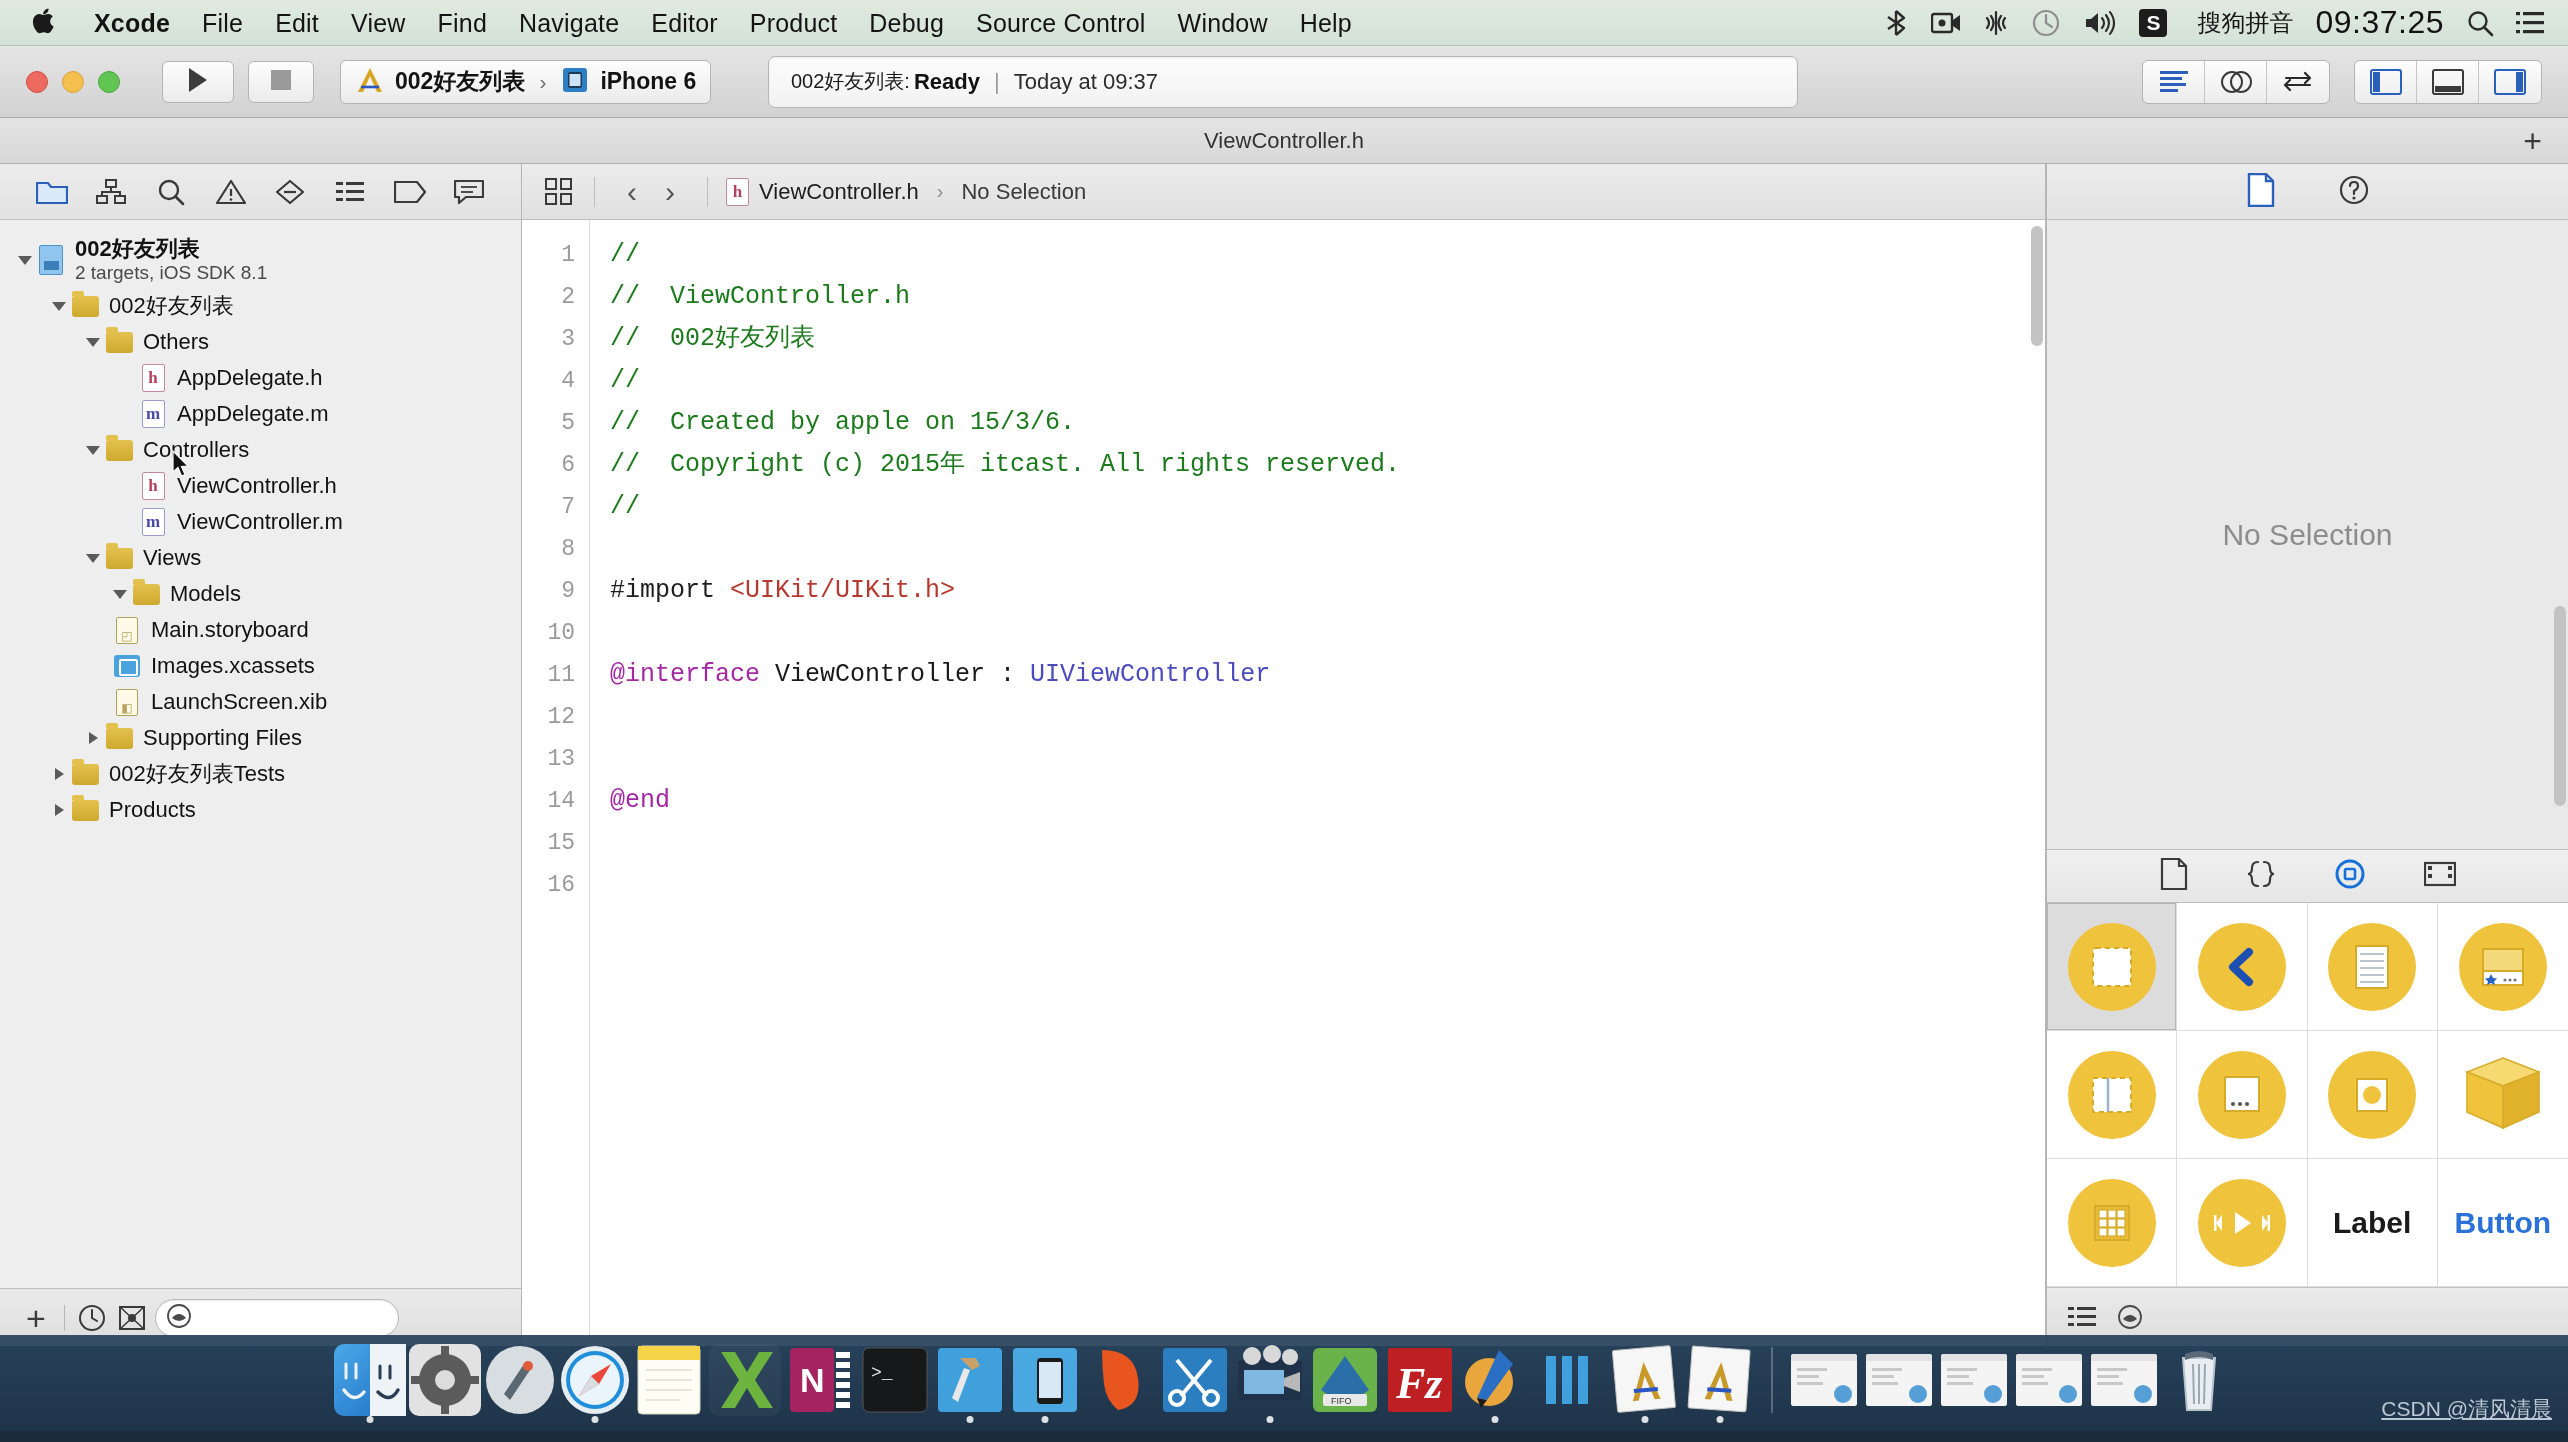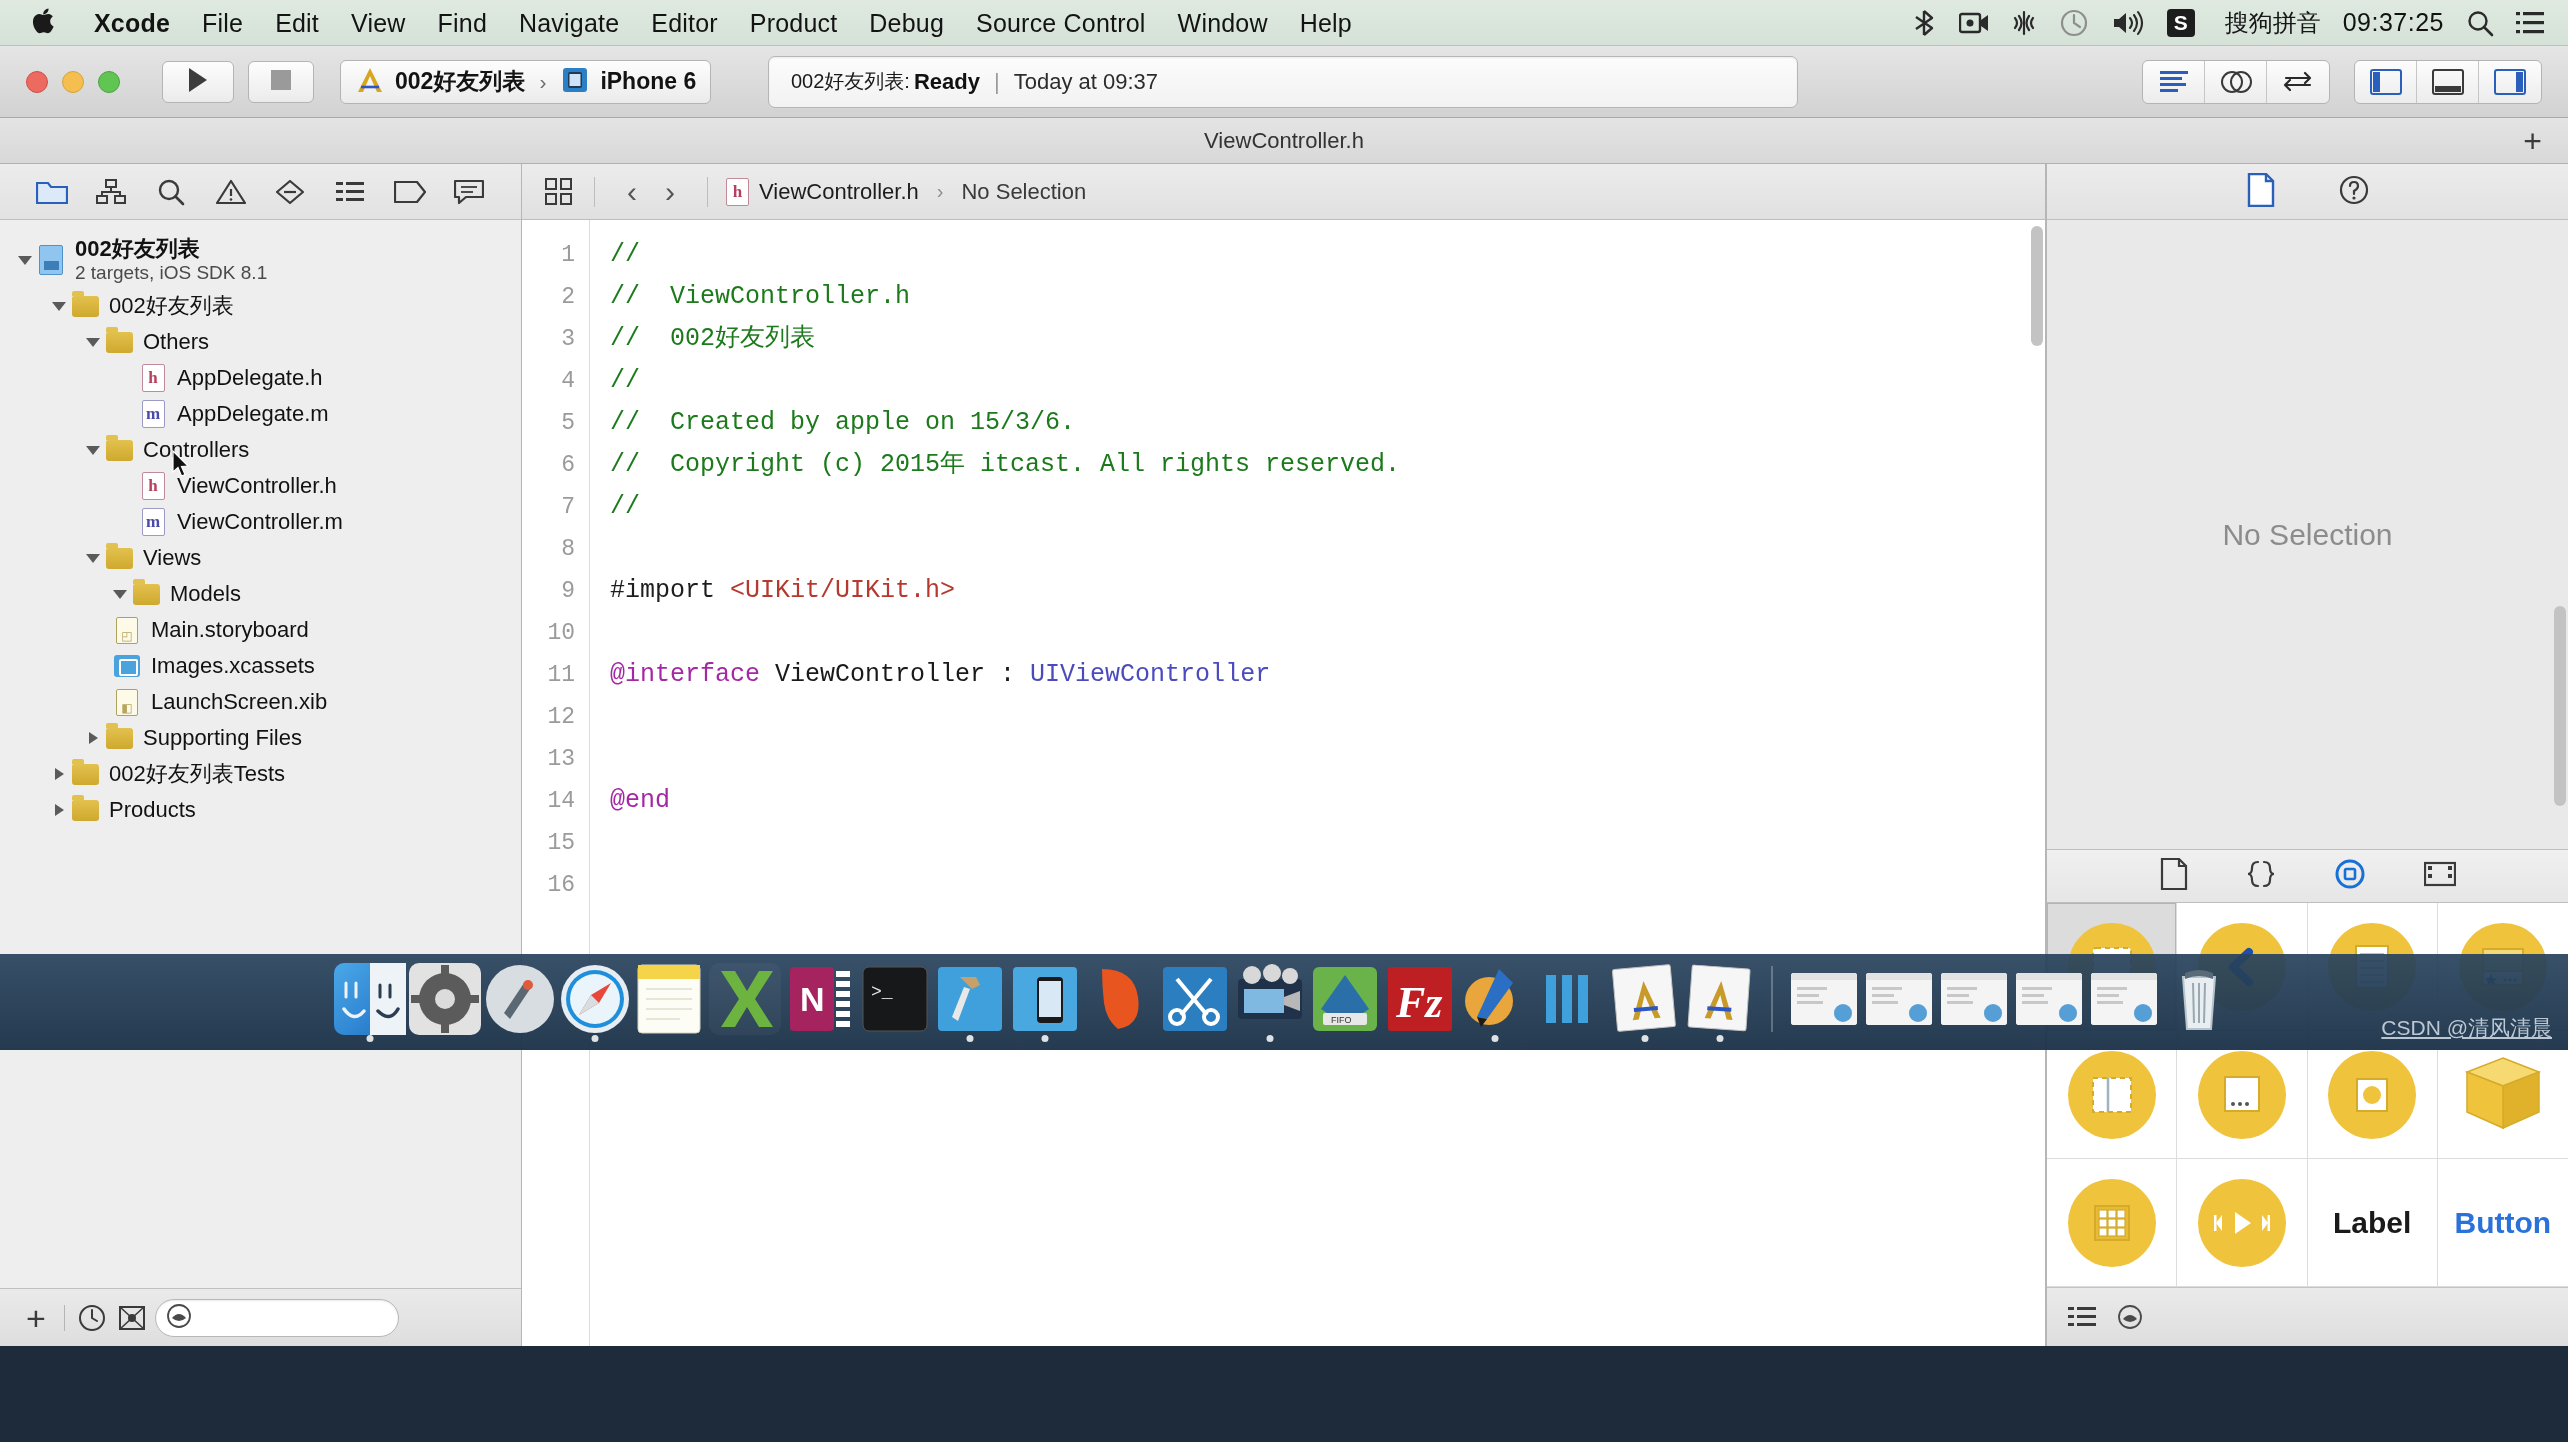--- a/index.html
+++ b/index.html
@@ -2,21 +2,21 @@
 <html><head>
 <meta charset="utf-8">
 <style>
   * { box-sizing: border-box; margin: 0; padding: 0; }
   html, body {
     width: 2568px; height: 1442px;
     overflow: hidden;
     font-family: "Liberation Sans", sans-serif;
     background: #1d2b3a;
   }
-  .screen { position: relative; width: 2568px; height: 1050px; }
+  .screen { position: relative; width: 2568px; height: 1431px; }
 
   
   .menubar {
     position: absolute; top: 0; left: 0; width: 2568px; height: 46px;
     background: linear-gradient(to bottom, #dfe9e0 0%, #d5e2d7 100%);
     display: flex; align-items: center;
     border-bottom: 1px solid #b8c5ba;
   }
   .apple-logo {
     width: 26px; height: 30px; margin-left: 30px; margin-right: 22px;
@@ -30,21 +30,21 @@
   .menu-item.bold { font-weight: bold; }
   .menubar-spacer { flex: 1; }
   .status-icons { display: flex; align-items: center; padding-right: 22px; gap: 22px; }
   .status-ico { color: #2a2a2a; display: flex; align-items: center; }
   .ime-badge {
     background: #1d1d1d; color: #fff; font-weight: bold; font-size: 21px;
     width: 28px; height: 28px; border-radius: 4px;
     display: flex; align-items: center; justify-content: center;
   }
   .ime-text { font-size: 24px; color: #161616; margin-left: 8px; }
-  .clock-text { font-size: 25px; color: #121212; letter-spacing: 0.5px; text-align: right; }
+  .clock-text { font-size: 32px; color: #121212; letter-spacing: 0.5px; text-align: right; }
 
   
   .xwindow {
     position: absolute; top: 46px; left: 0; width: 2568px; height: 1300px;
     background: #e8e8e8;
     display: flex; flex-direction: column;
   }
 
   
   .toolbar {

